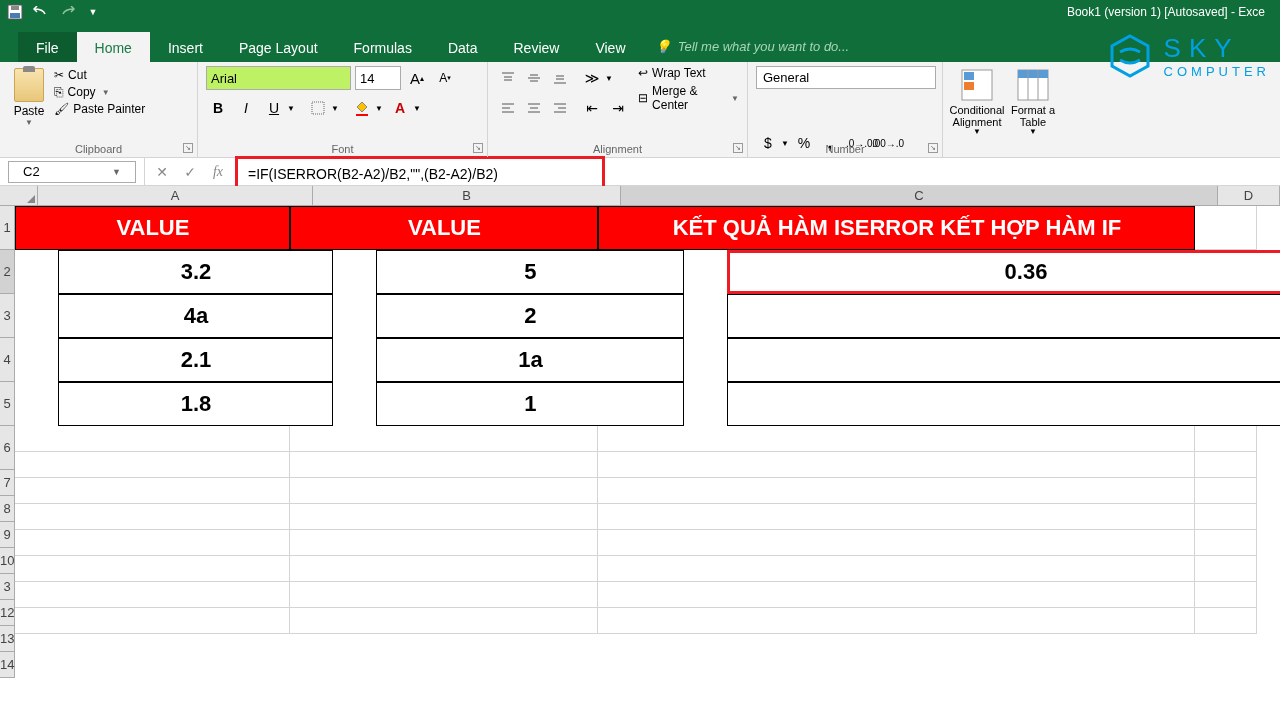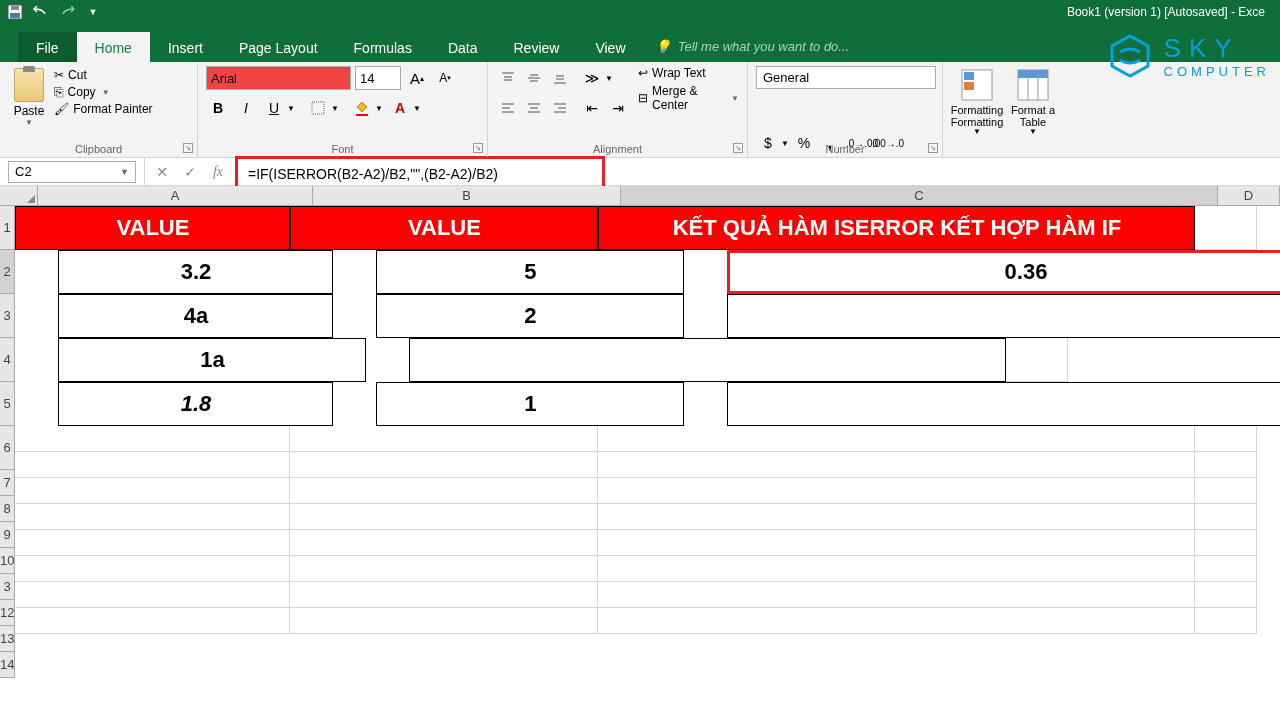--- a/index.html
+++ b/index.html
@@ -24,41 +24,41 @@
 .clipboard { width: 198px; }
 .clipboard-content { display: flex; gap: 4px; }
 .paste-btn { width: 42px; display: flex; flex-direction: column; align-items: center; padding-top: 2px; }
 .paste-icon { width: 30px; height: 34px; background: linear-gradient(#f9e4b0, #e8c77a); border: 1px solid #c9a654; border-radius: 2px; position: relative; }
 .paste-icon::before { content: ''; position: absolute; top: -3px; left: 8px; width: 12px; height: 6px; background: #888; border-radius: 2px 2px 0 0; }
 .clip-right { display: flex; flex-direction: column; gap: 3px; font-size: 12px; padding-top: 2px; }
 .clip-item { display: flex; align-items: center; gap: 4px; cursor: pointer; }
 
 .font-group { width: 290px; }
 .font-row { display: flex; gap: 4px; align-items: center; margin-bottom: 6px; }
-.font-select { width: 145px; height: 24px; border: 1px solid #ababab; background: #ef4444; font-size: 13px; padding: 0 4px; }
+.font-select { width: 145px; height: 24px; border: 1px solid #ababab; background: #bef264; font-size: 13px; padding: 0 4px; }
 .size-select { width: 46px; height: 24px; border: 1px solid #ababab; background: #fff; font-size: 13px; padding: 0 4px; }
 .ribbon-btn { width: 24px; height: 24px; display: flex; align-items: center; justify-content: center; font-size: 14px; cursor: pointer; border: 1px solid transparent; }
 .btn-split { display: flex; }
 .btn-split .arrow { width: 10px; font-size: 8px; display: flex; align-items: center; justify-content: center; }
 
 .align-group { width: 260px; }
 .align-row { display: flex; gap: 2px; align-items: center; margin-bottom: 6px; }
 .wrap-merge { display: flex; flex-direction: column; gap: 4px; margin-left: 8px; }
 .wrap-item { display: flex; align-items: center; gap: 4px; font-size: 12px; cursor: pointer; }
 
 .number-group { width: 195px; gap: 36px; }
 .num-select { width: 180px; height: 24px; border: 1px solid #ababab; background: #fff; font-size: 13px; padding: 0 6px; }
 .num-row { display: flex; gap: 2px; margin-top: 6px; }
 
 .styles-group { display: flex; gap: 4px; padding-top: 2px; }
 .style-btn { width: 52px; display: flex; flex-direction: column; align-items: center; font-size: 11px; text-align: center; line-height: 1.1; }
 .style-icon { width: 34px; height: 34px; margin-bottom: 2px; }
 
 .formula-bar { height: 28px; border-bottom: 1px solid #d4d4d4; display: flex; align-items: center; background: #fff; }
-.name-box { width: 128px; height: 22px; border: 1px solid #ababab; margin: 0 8px; font-size: 13px; padding: 0 6px; display: flex; align-items: center; justify-content: space-between; }
+.name-box { width: 128px; height: 22px; border: 1px solid #ababab; margin: 0 8px; font-size: 13px; padding: 0 14px; display: flex; align-items: center; justify-content: space-between; }
 .name-box .arrow { font-size: 9px; color: #666; }
 .fb-btns { display: flex; gap: 2px; padding: 0 4px; border-left: 1px solid #d4d4d4; height: 100%; align-items: center; }
 .fb-btn { width: 26px; height: 22px; display: flex; align-items: center; justify-content: center; color: #888; font-size: 14px; }
 .fx { font-style: italic; font-family: 'Times New Roman', serif; }
 .formula-input { flex: 1; height: 22px; border: none; font-size: 14px; padding: 0 6px; outline: none; }
 .formula-input-wrap { flex: 0 0 370px; border: 3px solid #ed1c24; height: 36px; margin-top: 4px; display: flex; align-items: center; padding: 0 4px; }
 
 .grid-wrap { position: relative; }
 .col-headers { display: flex; height: 20px; background: #e6e6e6; border-bottom: 1px solid #ababab; }
 .select-all { width: 38px; border-right: 1px solid #ababab; background: #e6e6e6; position: relative; }
@@ -145,21 +145,21 @@
             <span>✂</span>
             <span>Cut</span>
           </div>
         <div class="clip-item">
             <span>⎘</span>
             <span>Copy</span>
             <span style="font-size:8px;color:#666;margin-left:2px;">▼</span>
           </div>
         <div class="clip-item">
             <span>🖌</span>
-            <span>Format Painter</span>
+            <span>Paste Painter</span>
           </div>
       </div>
     </div>
     <div class="group-label">Clipboard</div>
     <div class="group-dialog">↘</div>
   </div>
 
   <div class="group font-group">
     <div class="font-row">
       <input class="font-select" value="Arial" style="">
@@ -293,21 +293,21 @@
   <div class="group" style="border-right:none;">
     <div class="styles-group">
       <div class="style-btn">
         <div class="style-icon">
             <svg width="34" height="34">
               <rect x="2" y="2" width="30" height="30" fill="#fff" stroke="#999"></rect>
               <rect x="4" y="4" width="10" height="8" fill="#5b9bd5"></rect>
               <rect x="4" y="14" width="10" height="8" fill="#ed7d31"></rect>
             </svg>
           </div>
-        <span>Formatting Formatting</span>
+        <span>Conditional Alignment</span>
           <span style="font-size:8px;">▼</span>
       </div>
       <div class="style-btn">
         <div class="style-icon">
             <svg width="34" height="34">
               <rect x="2" y="2" width="30" height="30" fill="#fff" stroke="#999"></rect>
               <rect x="2" y="2" width="30" height="8" fill="#5b9bd5"></rect>
               <line x1="12" y1="2" x2="12" y2="32" stroke="#999"></line>
               <line x1="22" y1="2" x2="22" y2="32" stroke="#999"></line>
             </svg>
@@ -372,26 +372,27 @@
         <div class="cell data-cell selected-cell" style="width:597px;">0.36</div>
         <div class="cell" style="width:62px;"></div>
       </div>
       <div class="cell-row tall">
         <div class="cell data-cell" style="width:275px;">4a</div>
         <div class="cell data-cell" style="width:308px;">2</div>
         <div class="cell data-cell" style="width:597px;"></div>
         <div class="cell" style="width:62px;"></div>
       </div>
       <div class="cell-row tall">
+        <div class="cell data-cell" style="width:275px;">2.1</div>
         <div class="cell data-cell" style="width:308px;">1a</div>
         <div class="cell data-cell" style="width:597px;"></div>
         <div class="cell" style="width:62px;"></div>
       </div>
       <div class="cell-row tall">
-        <div class="cell data-cell" style="width:275px;font-style:italic;">1.8</div>
+        <div class="cell data-cell" style="width:275px;">1.8</div>
         <div class="cell data-cell" style="width:308px;">1</div>
         <div class="cell data-cell" style="width:597px;"></div>
         <div class="cell" style="width:62px;"></div>
       </div>
       <div class="cell-row">
           <div class="cell" style="width:275px;"></div>
           <div class="cell" style="width:308px;"></div>
           <div class="cell" style="width:597px;"></div>
           <div class="cell" style="width:62px;"></div>
         </div>

